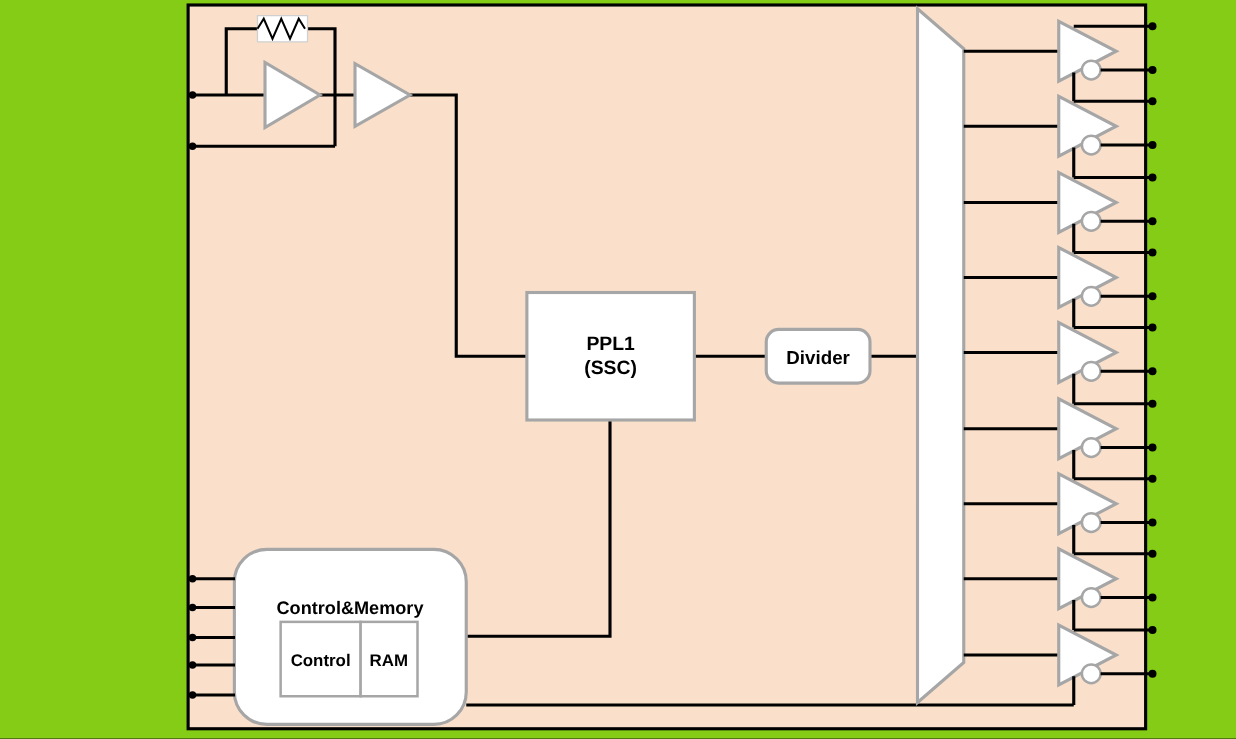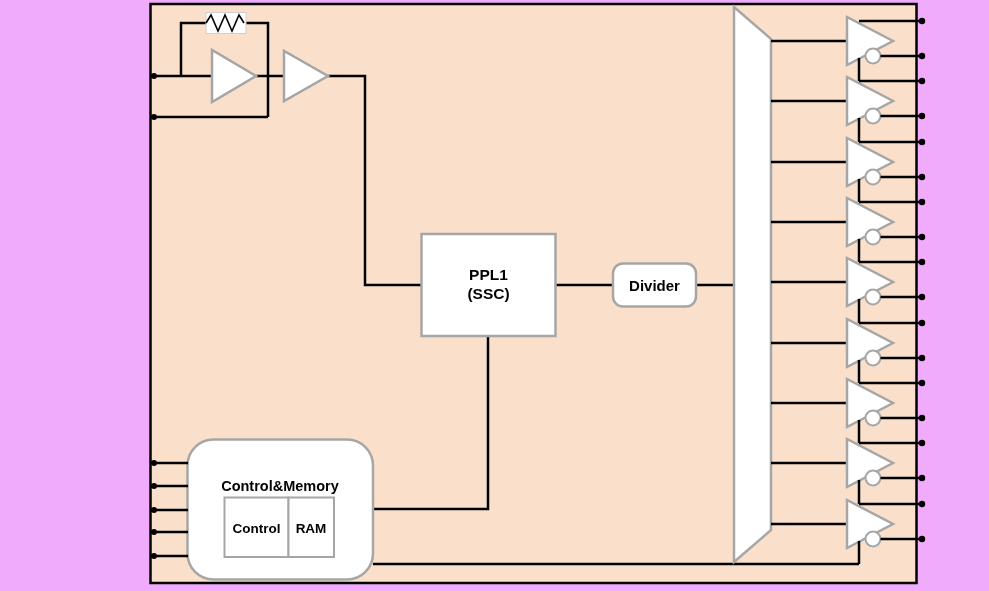--- a/index.html
+++ b/index.html
@@ -1,16 +1,16 @@
 <!DOCTYPE html>
 <html><head>
 <meta charset="utf-8">
 <style>
   html,body{margin:0;padding:0;background:#000;}
-  .canvas{position:relative;width:989px;height:591px;background:#f0abfc;overflow:hidden;}
+  .canvas{position:relative;width:989px;height:591px;background:#84cc16;overflow:hidden;}
   svg text{font-family:"Liberation Sans","DejaVu Sans",sans-serif;font-weight:bold;}
 </style>
 </head>
 <body>
 
 <div class="canvas">
 <svg width="989" height="591" viewBox="0 0 989 591">
 
   <rect x="150.5" y="4" width="766" height="579" fill="#FAE0CB" stroke="#000" stroke-width="2.5"></rect>
 

